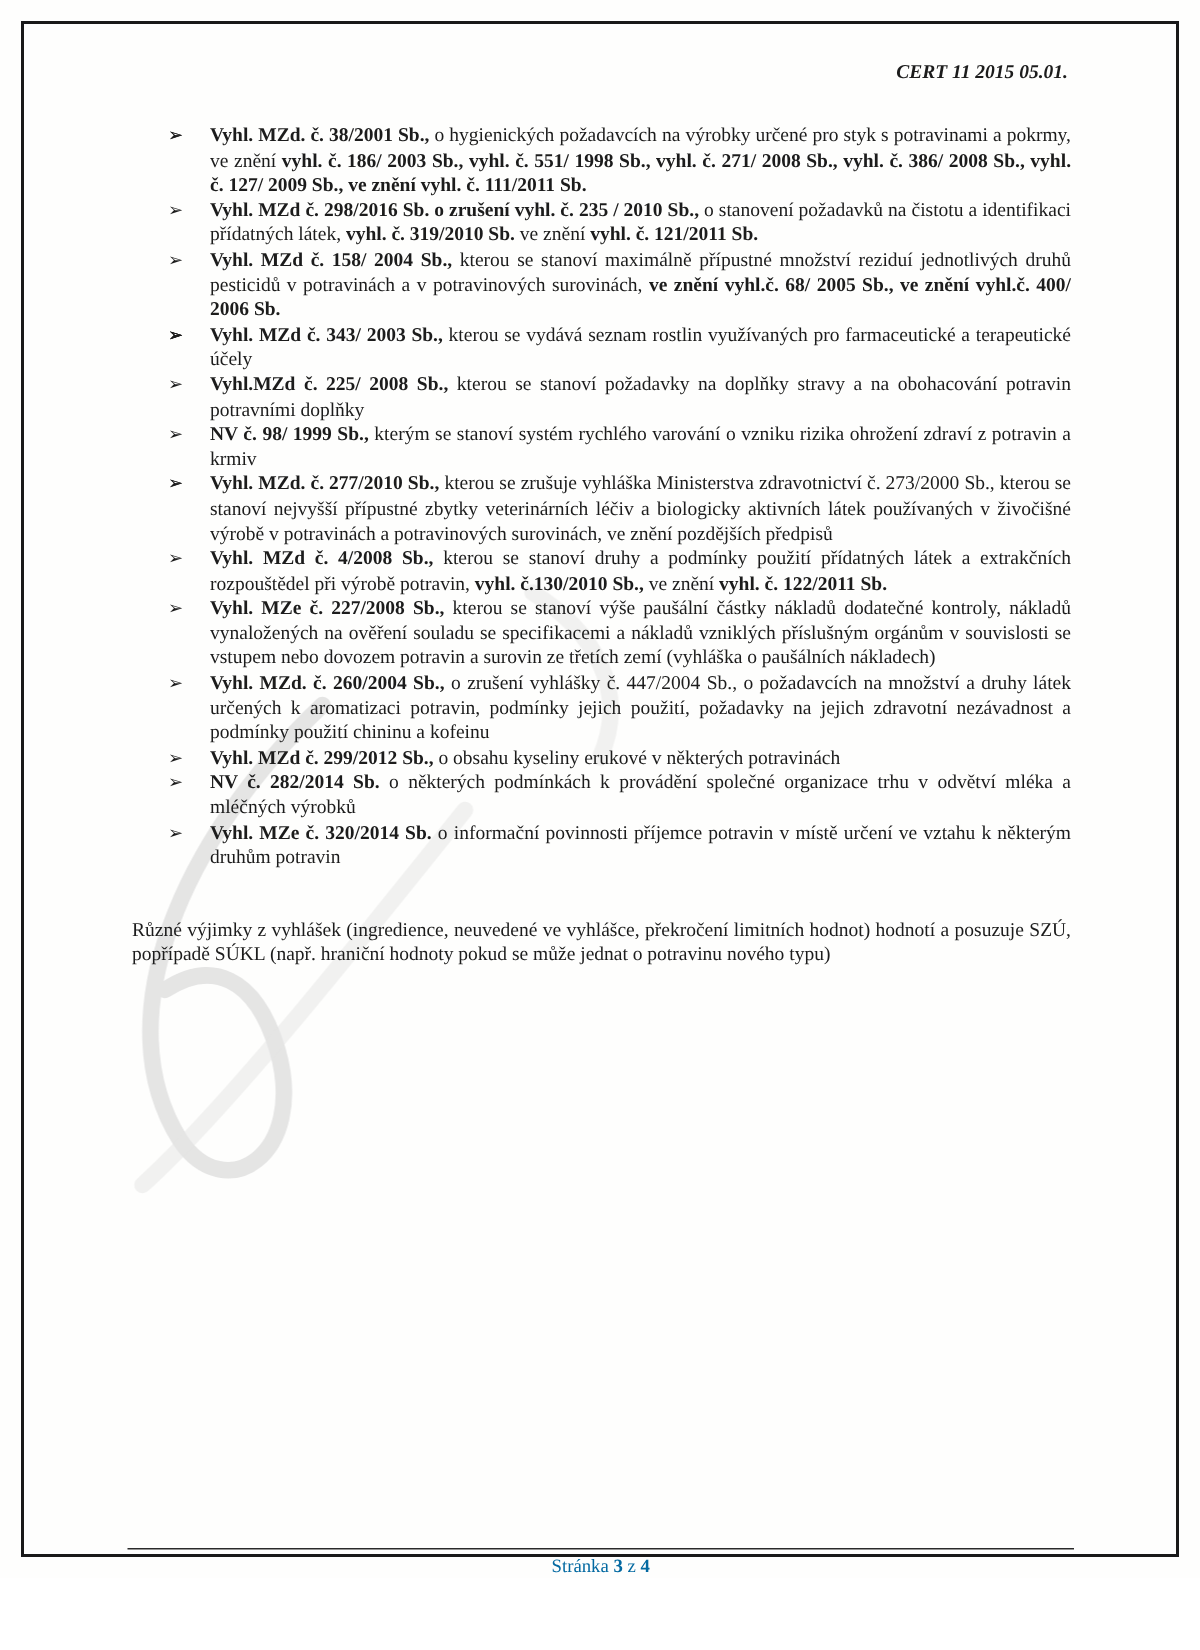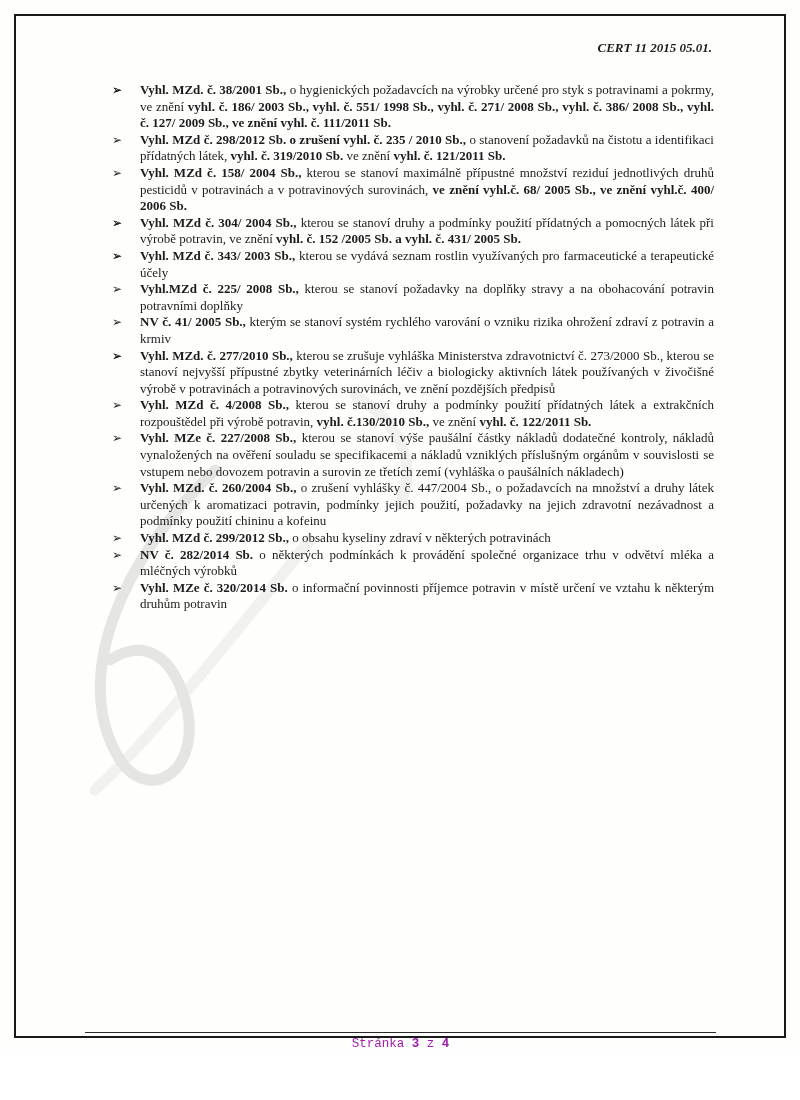--- a/index.html
+++ b/index.html
@@ -83,23 +83,23 @@
     position: absolute;
     left: 85px;
     right: 84px;
     top: 1032px;
     border-top: 1.5px solid #2a2a2a;
     z-index: 2;
   }
   .footer-text {
     padding-top: 4px;
     text-align: center;
-    font-family: Liberation Mono, monospace;
+    font-family: Liberation Serif, serif;
     font-size: 12.5px;
-    color: #a21caf;
+    color: #0369a1;
   }
 </style>
 </head>
 <body>
 
 <div class="page">
 
   <div class="watermark">
     <svg width="800" height="1100" viewBox="0 0 800 1100" xmlns="http://www.w3.org/2000/svg">
       <g fill="none" stroke="#cfcfcf" stroke-width="11" stroke-linecap="round" opacity="0.55">
@@ -112,39 +112,40 @@
 
   <div class="border-frame"></div>
 
   <div class="content">
 
     <div class="doc-code">CERT 11 2015 05.01.</div>
 
     <ul class="reg-list">
         <li class="reg-item"><span class="bullet">➢</span></li>
         <li class="reg-item"><span class="bullet">➢</span><span><span class="b">Vyhl. MZd. č. 38/2001 Sb.,</span><span> o hygienických požadavcích na výrobky určené pro styk s potravinami a pokrmy, ve znění </span><span class="b">vyhl. č. 186/ 2003 Sb., vyhl. č. 551/ 1998 Sb., vyhl. č. 271/ 2008 Sb., vyhl. č. 386/ 2008 Sb., vyhl. č. 127/ 2009 Sb., ve znění vyhl. č. 111/2011 Sb.</span></span></li>
-        <li class="reg-item"><span class="bullet">➢</span><span><span class="b">Vyhl. MZd č. 298/2012 Sb. o zrušení vyhl. č. 235 / 2010 Sb.,</span><span> o stanovení požadavků na čistotu a identifikaci přídatných látek, </span><span class="b">vyhl. č. 319/2010 Sb.</span><span> ve znění </span><span class="b">vyhl. č. 121/2011 Sb.</span></span></li>
+        <li class="reg-item"><span class="bullet">➢</span><span><span class="b">Vyhl. MZd č. 298/2016 Sb. o zrušení vyhl. č. 235 / 2010 Sb.,</span><span> o stanovení požadavků na čistotu a identifikaci přídatných látek, </span><span class="b">vyhl. č. 319/2010 Sb.</span><span> ve znění </span><span class="b">vyhl. č. 121/2011 Sb.</span></span></li>
         <li class="reg-item"><span class="bullet">➢</span><span><span class="b">Vyhl. MZd č. 158/ 2004 Sb.,</span><span> kterou se stanoví maximálně přípustné množství reziduí jednotlivých druhů pesticidů v potravinách a v potravinových surovinách, </span><span class="b">ve znění vyhl.č. 68/ 2005 Sb., ve znění vyhl.č. 400/ 2006 Sb.</span></span></li>
         <li class="reg-item"><span class="bullet">➢</span></li>
-        <li class="reg-item"><span class="bullet">➢</span><span><span class="b">Vyhl. MZd č. 304/ 2004 Sb.,</span><span> kterou se stanoví druhy a podmínky použití přídatných a pomocných látek při výrobě potravin, ve znění </span><span class="b">vyhl. č. 152 /2005 Sb. a vyhl. č. 431/ 2005 Sb.</span></span></li>
+        <li class="reg-item"><span class="bullet">➢</span></li>
         <li class="reg-item"><span class="bullet">➢</span></li>
         <li class="reg-item"><span class="bullet">➢</span><span><span class="b">Vyhl. MZd č. 343/ 2003 Sb.,</span><span> kterou se vydává seznam rostlin využívaných pro farmaceutické a terapeutické účely</span></span></li>
         <li class="reg-item"><span class="bullet">➢</span><span><span class="b">Vyhl.MZd č. 225/ 2008 Sb.,</span><span> kterou se stanoví požadavky na doplňky stravy a na obohacování potravin potravními doplňky</span></span></li>
-        <li class="reg-item"><span class="bullet">➢</span><span><span class="b">NV č. 41/ 2005 Sb.,</span><span> kterým se stanoví systém rychlého varování o vzniku rizika ohrožení zdraví z potravin a krmiv</span></span></li>
+        <li class="reg-item"><span class="bullet">➢</span><span><span class="b">NV č. 98/ 1999 Sb.,</span><span> kterým se stanoví systém rychlého varování o vzniku rizika ohrožení zdraví z potravin a krmiv</span></span></li>
         <li class="reg-item"><span class="bullet">➢</span></li>
         <li class="reg-item"><span class="bullet">➢</span><span><span class="b">Vyhl. MZd. č. 277/2010 Sb.,</span><span> kterou se zrušuje vyhláška Ministerstva zdravotnictví č. 273/2000 Sb., kterou se stanoví nejvyšší přípustné zbytky veterinárních léčiv a biologicky aktivních látek používaných v živočišné výrobě v potravinách a potravinových surovinách, ve znění pozdějších předpisů</span></span></li>
         <li class="reg-item"><span class="bullet">➢</span><span><span class="b">Vyhl. MZd č. 4/2008 Sb.,</span><span> kterou se stanoví druhy a podmínky použití přídatných látek a extrakčních rozpouštědel při výrobě potravin, </span><span class="b">vyhl. č.130/2010 Sb.,</span><span> ve znění </span><span class="b">vyhl. č. 122/2011 Sb.</span></span></li>
         <li class="reg-item"><span class="bullet">➢</span><span><span class="b">Vyhl. MZe č. 227/2008 Sb.,</span><span> kterou se stanoví výše paušální částky nákladů dodatečné kontroly, nákladů vynaložených na ověření souladu se specifikacemi a nákladů vzniklých příslušným orgánům v souvislosti se vstupem nebo dovozem potravin a surovin ze třetích zemí (vyhláška o paušálních nákladech)</span></span></li>
         <li class="reg-item"><span class="bullet">➢</span><span><span class="b">Vyhl. MZd. č. 260/2004 Sb.,</span><span> o zrušení vyhlášky č. 447/2004 Sb., o požadavcích na množství a druhy látek určených k aromatizaci potravin, podmínky jejich použití, požadavky na jejich zdravotní nezávadnost a podmínky použití chininu a kofeinu</span></span></li>
-        <li class="reg-item"><span class="bullet">➢</span><span><span class="b">Vyhl. MZd č. 299/2012 Sb.,</span><span> o obsahu kyseliny zdraví v některých potravinách</span></span></li>
+        <li class="reg-item"><span class="bullet">➢</span><span><span class="b">Vyhl. MZd č. 299/2012 Sb.,</span><span> o obsahu kyseliny erukové v některých potravinách</span></span></li>
         <li class="reg-item"><span class="bullet">➢</span><span><span class="b">NV č. 282/2014 Sb.</span><span> o některých podmínkách k provádění společné organizace trhu v odvětví mléka a mléčných výrobků</span></span></li>
         <li class="reg-item"><span class="bullet">➢</span><span><span class="b">Vyhl. MZe č. 320/2014 Sb.</span><span> o informační povinnosti příjemce potravin v místě určení ve vztahu k některým druhům potravin</span></span></li>
       </ul>
 
     <div class="closing">
+        <p><span>Různé výjimky z vyhlášek (ingredience, neuvedené ve vyhlášce, překročení limitních hodnot) hodnotí a posuzuje SZÚ, popřípadě SÚKL (např. hraniční hodnoty pokud se může jednat o potravinu nového typu)</span></p>
       </div>
 
   </div>
 
   <div class="footer">
     <div class="footer-text"><span>Stránka </span><span class="b">3</span><span> z </span><span class="b">4</span></div>
   </div>
 
 </div>
 

